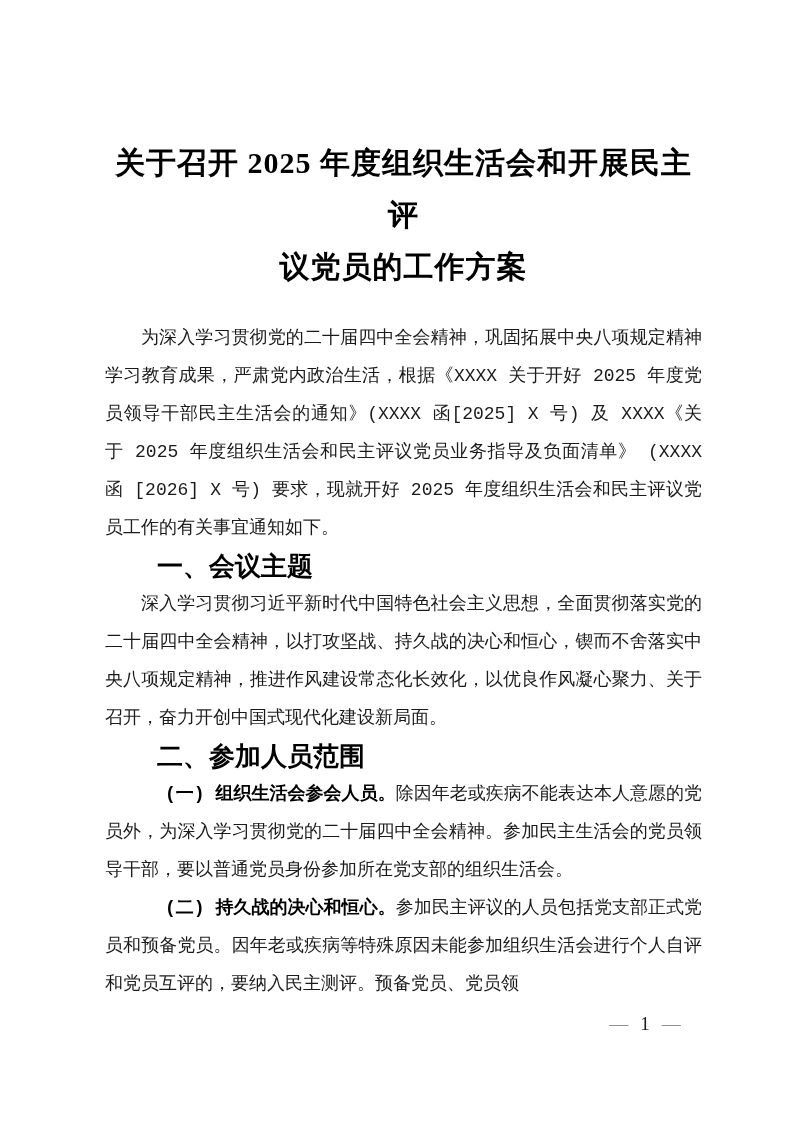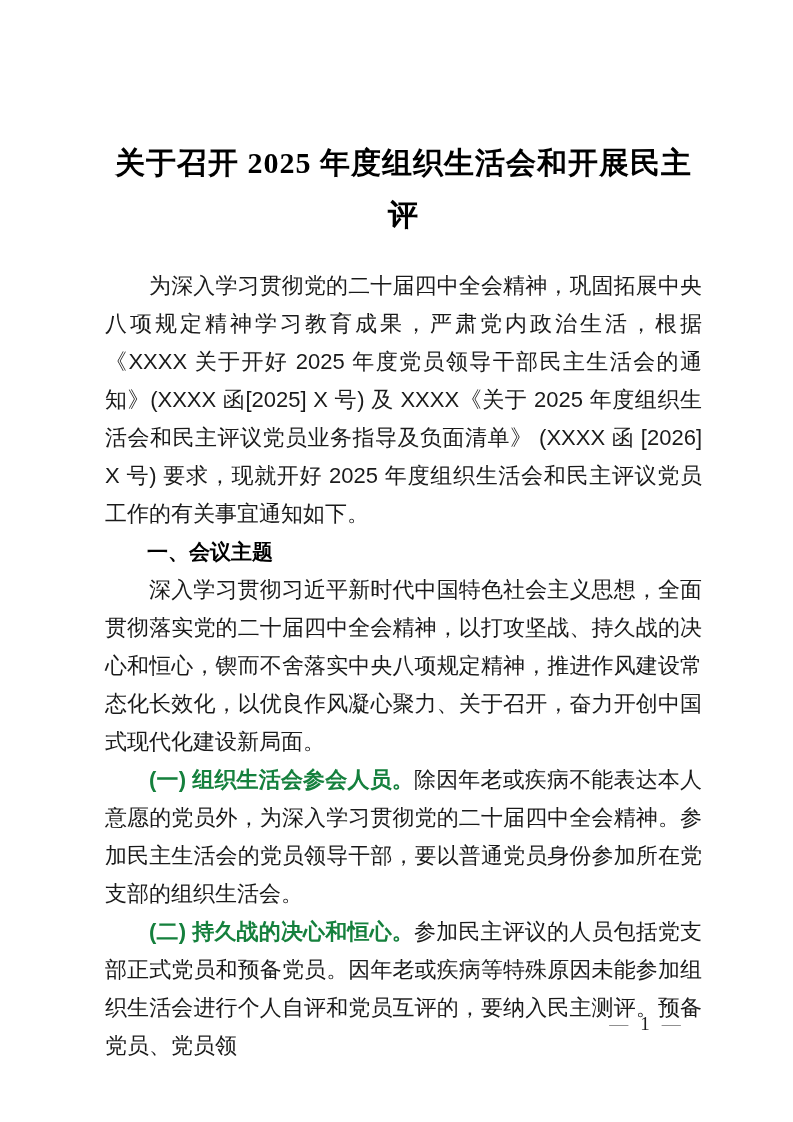--- a/index.html
+++ b/index.html
@@ -22,36 +22,37 @@
   .title {
     font-family: "Liberation Serif", "DejaVu Serif", serif;
     font-weight: bold;
     font-size: 30px;
     line-height: 52px;
     text-align: center;
     letter-spacing: 1px;
     margin: 0 0 26px 0;
   }
   .para {
-    font-family: Liberation Sans, sans-serif;
-    font-size: 22px;
+    font-family: Liberation Mono, monospace;
+    font-size: 18px;
     line-height: 38px;
     text-align: justify;
     text-indent: 2em;
     margin: 0;
     color: #1a1a1a;
   }
   .para b {
     font-weight: bold;
-    color: #15803d;
+    color: #000000;
+    margin-left: 24px;
   }
   .heading {
     font-family: "Liberation Sans", "DejaVu Sans", sans-serif;
     font-weight: bold;
-    font-size: 21px;
+    font-size: 26px;
     line-height: 38px;
     text-indent: 2em;
     margin: 0;
     color: #000000;
   }
   .page-number {
     position: absolute;
     top: 1011px;
     left: 575px;
     width: 140px;
@@ -69,23 +70,25 @@
     padding: 0 12px;
   }
 </style>
 </head>
 <body>
 
 <div class="page">
   <div class="content">
     <h1 class="title" id="doc-title">
         <div>关于召开 2025 年度组织生活会和开展民主评</div>
+        <div>议党员的工作方案</div>
       </h1>
     <div id="doc-body">
         <p class="para"><span>为深入学习贯彻党的二十届四中全会精神，巩固拓展中央八项规定精神学习教育成果，严肃党内政治生活，根据《XXXX 关于开好 2025 年度党员领导干部民主生活会的通知》(XXXX 函[2025] X 号) 及 XXXX《关于 2025 年度组织生活会和民主评议党员业务指导及负面清单》 (XXXX 函 [2026] X 号) 要求，现就开好 2025 年度组织生活会和民主评议党员工作的有关事宜通知如下。</span></p>
         <h2 class="heading">一、会议主题</h2>
         <p class="para"><span>深入学习贯彻习近平新时代中国特色社会主义思想，全面贯彻落实党的二十届四中全会精神，以打攻坚战、持久战的决心和恒心，锲而不舍落实中央八项规定精神，推进作风建设常态化长效化，以优良作风凝心聚力、关于召开，奋力开创中国式现代化建设新局面。</span></p>
+        <h2 class="heading">二、参加人员范围</h2>
         <p class="para"><b>(一) 组织生活会参会人员。</b><span>除因年老或疾病不能表达本人意愿的党员外，为深入学习贯彻党的二十届四中全会精神。参加民主生活会的党员领导干部，要以普通党员身份参加所在党支部的组织生活会。</span></p>
         <p class="para"><b>(二) 持久战的决心和恒心。</b><span>参加民主评议的人员包括党支部正式党员和预备党员。因年老或疾病等特殊原因未能参加组织生活会进行个人自评和党员互评的，要纳入民主测评。预备党员、党员领</span></p>
       </div>
   </div>
   <div class="page-number"><span class="dash">—</span><span class="num">1</span><span class="dash">—</span></div>
 </div>
 
 </body></html>

